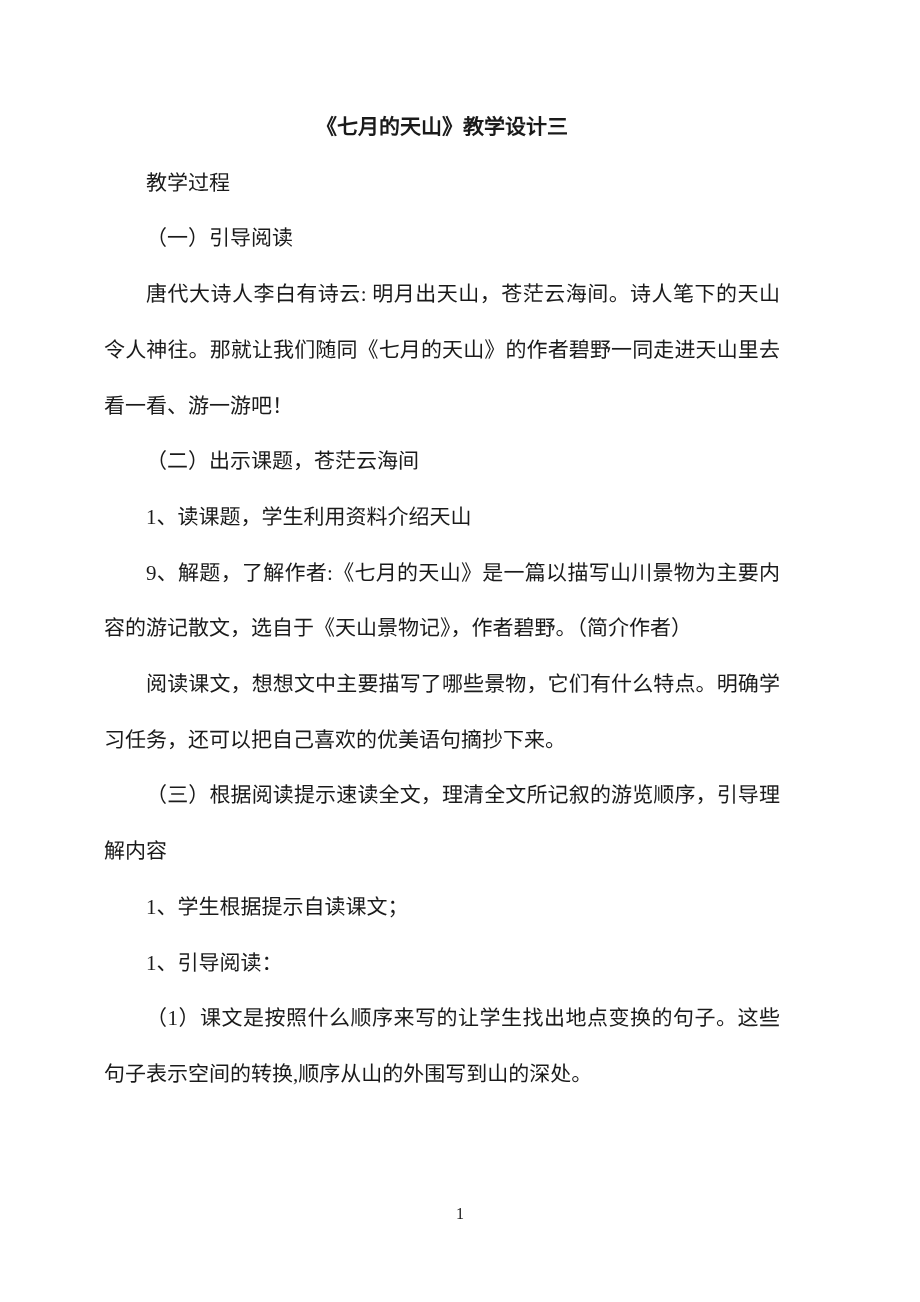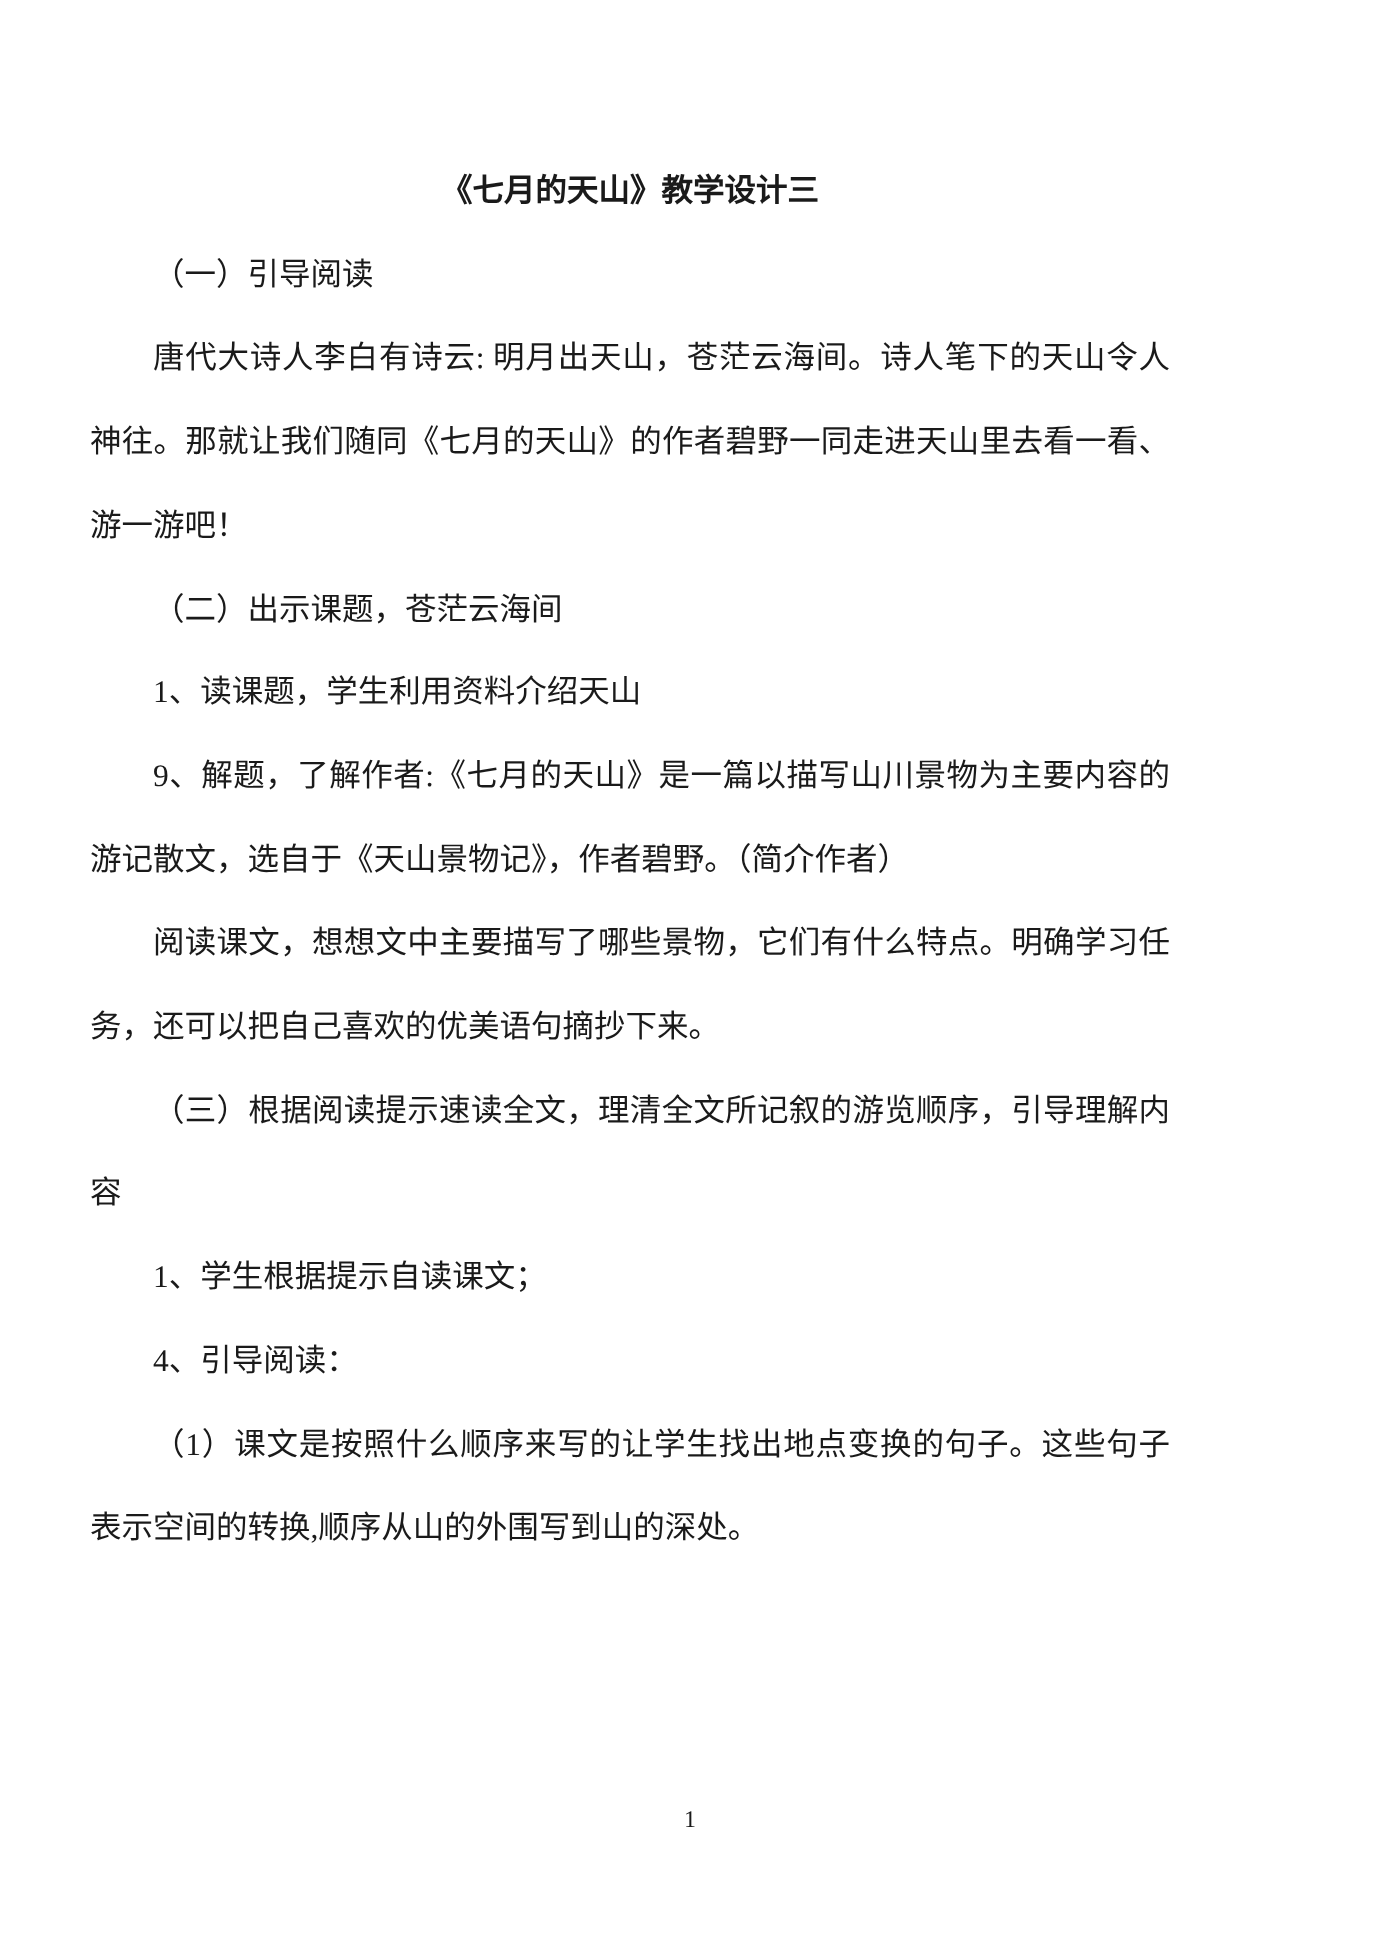--- a/index.html
+++ b/index.html
@@ -10,21 +10,21 @@
   .page {
     position: relative;
     width: 920px;
     height: 1302px;
     background: #ffffff;
     overflow: hidden;
     font-family: "Liberation Serif", "DejaVu Serif", serif;
     color: #1a1a1a;
   }
   .content {
-    padding: 100px 140px 0 60px;
+    padding: 100px 140px 0 104px;
   }
   .content p {
     margin: 0;
     font-size: 21px;
     line-height: 55.7px;
     letter-spacing: 0;
   }
   .doc-title {
     text-align: center;
     font-weight: bold;
@@ -43,25 +43,26 @@
     line-height: 22px;
     color: #1a1a1a;
   }
 </style>
 </head>
 <body>
 
 <div class="page">
   <div class="content">
     <p class="doc-title">《七月的天山》教学设计三</p>
+    <p class="para">教学过程</p>
     <p class="para">（一）引导阅读</p>
     <p class="para">唐代大诗人李白有诗云: 明月出天山，苍茫云海间。诗人笔下的天山令人神往。那就让我们随同《七月的天山》的作者碧野一同走进天山里去看一看、游一游吧！</p>
     <p class="para">（二）出示课题，苍茫云海间</p>
     <p class="para">1、读课题，学生利用资料介绍天山</p>
     <p class="para">9、解题，了解作者:《七月的天山》是一篇以描写山川景物为主要内容的游记散文，选自于《天山景物记》，作者碧野。（简介作者）</p>
     <p class="para">阅读课文，想想文中主要描写了哪些景物，它们有什么特点。明确学习任务，还可以把自己喜欢的优美语句摘抄下来。</p>
     <p class="para">（三）根据阅读提示速读全文，理清全文所记叙的游览顺序，引导理解内容</p>
     <p class="para">1、学生根据提示自读课文；</p>
-    <p class="para">4、引导阅读：</p>
+    <p class="para">1、引导阅读：</p>
     <p class="para">（1）课文是按照什么顺序来写的让学生找出地点变换的句子。这些句子表示空间的转换,顺序从山的外围写到山的深处。</p>
   </div>
   <div class="page-number">1</div>
 </div>
 
 </body></html>

